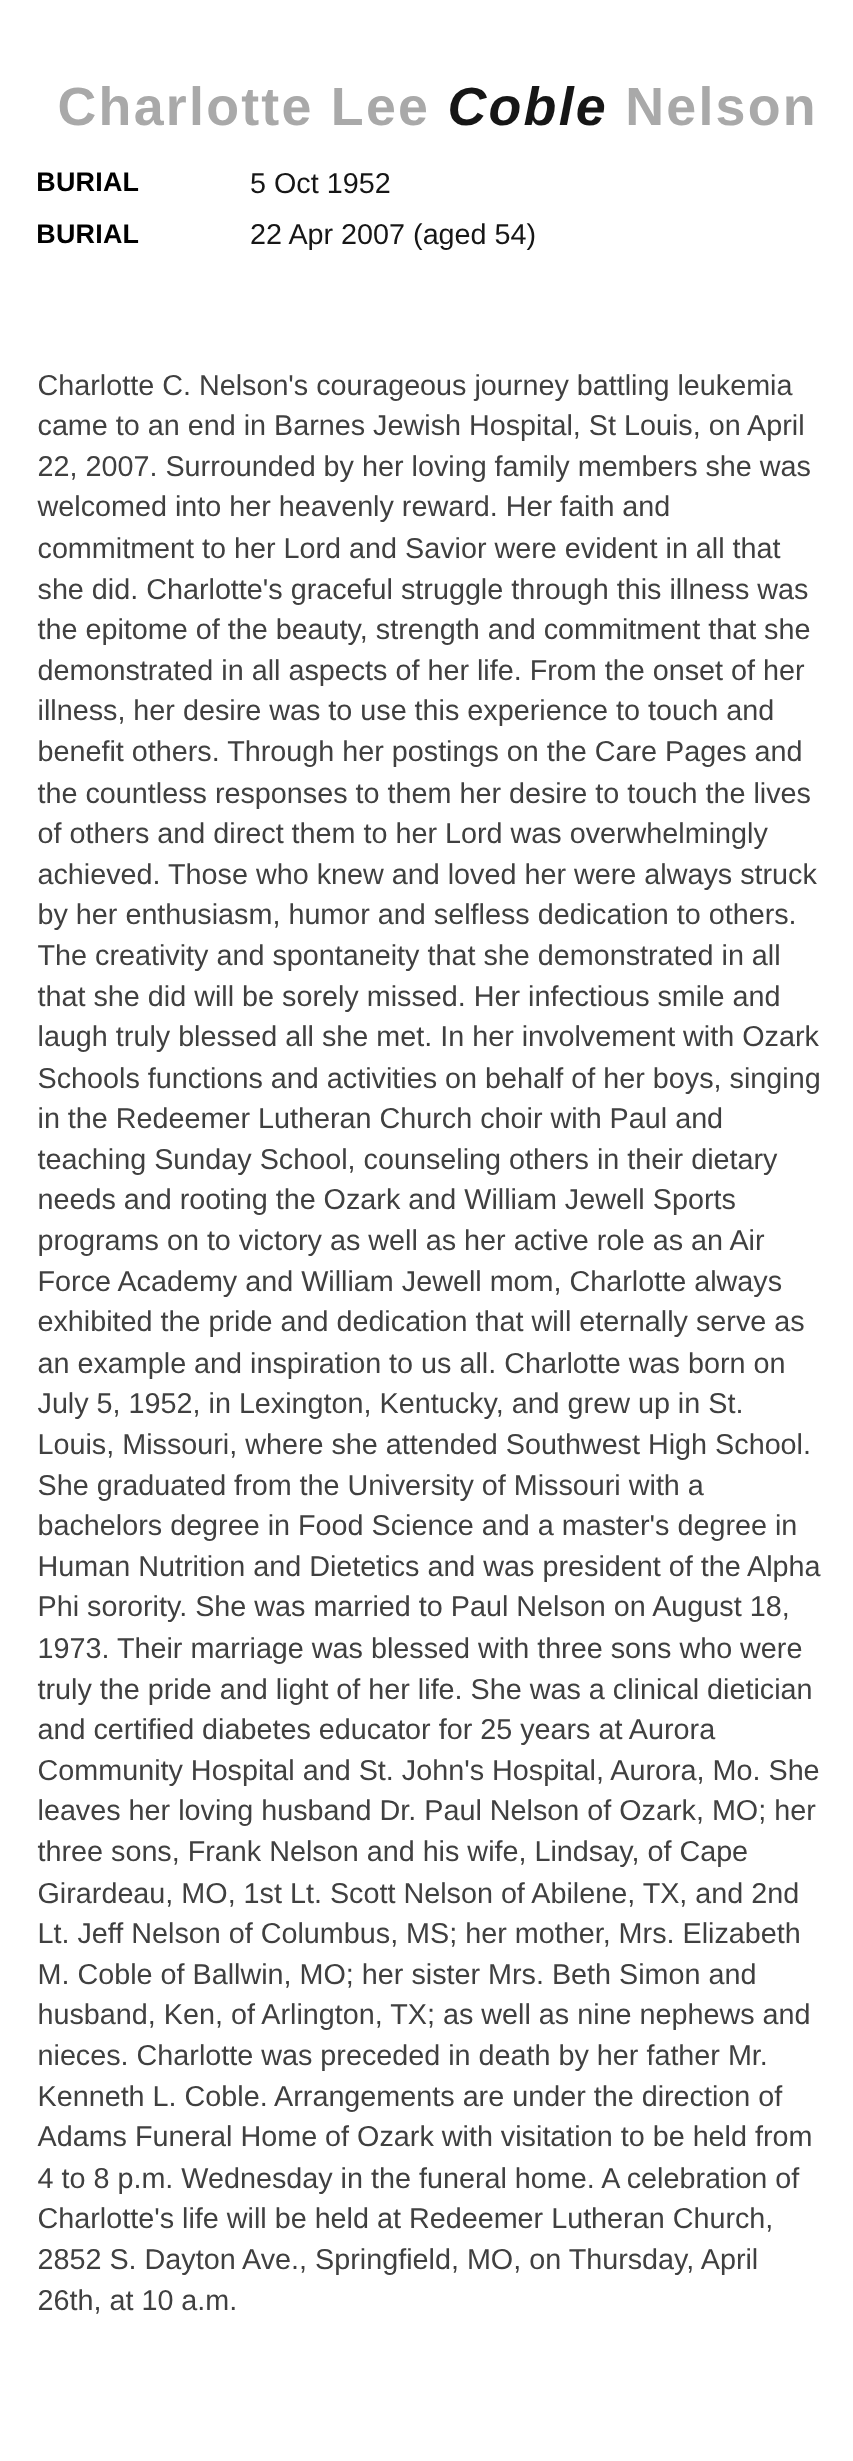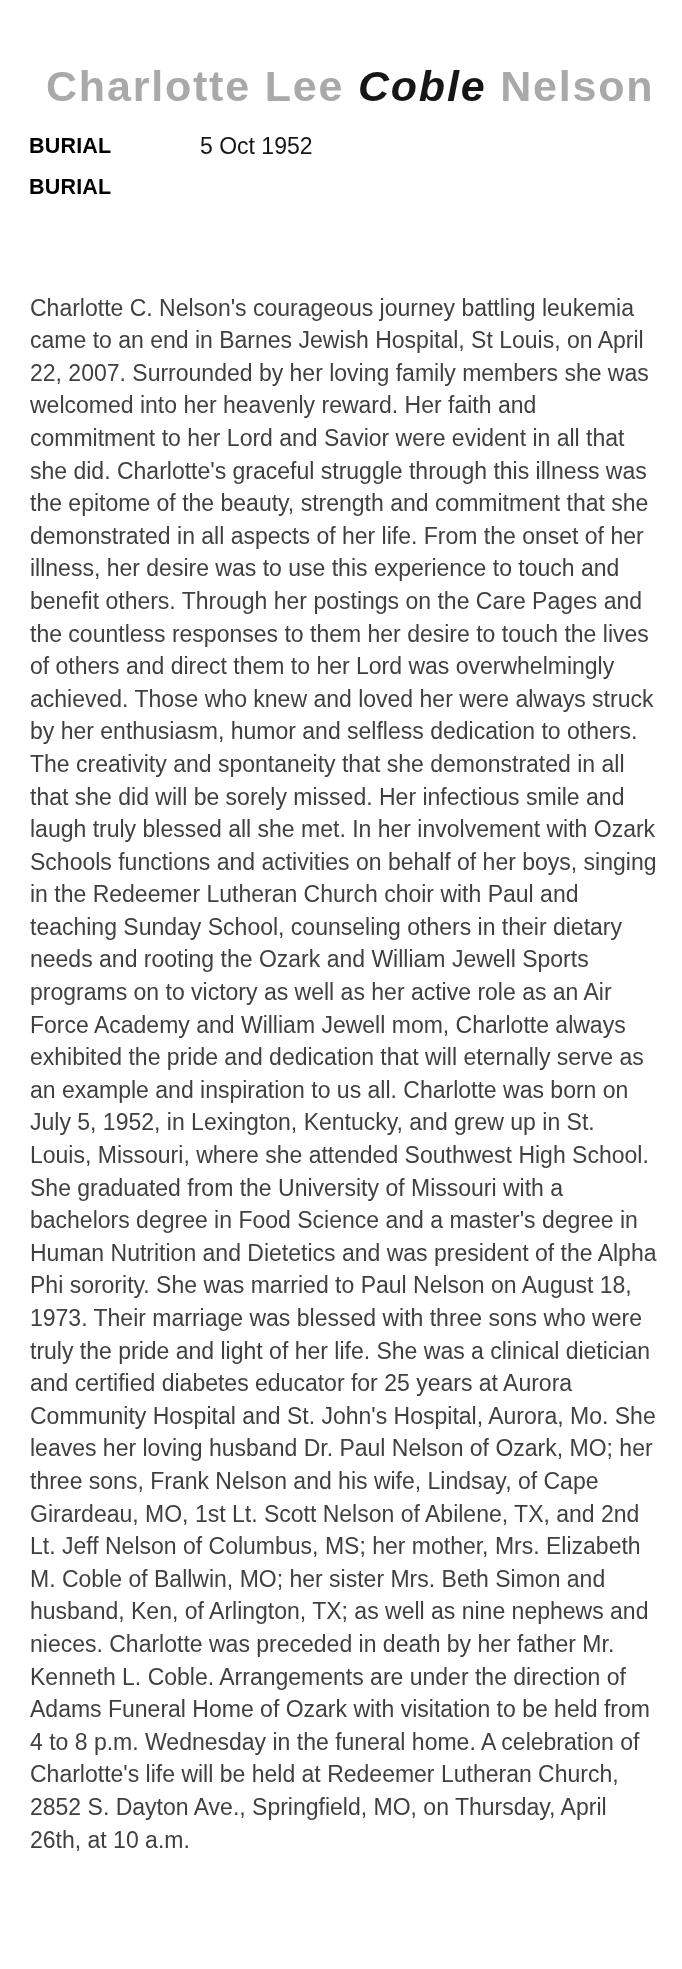--- a/index.html
+++ b/index.html
@@ -76,20 +76,21 @@
 
   <div class="facts">
 
     <div class="fact-row">
       <div class="fact-label">BURIAL</div>
       <div class="fact-value">5 Oct 1952</div>
     </div>
 
     <div class="fact-row">
       <div class="fact-label">BURIAL</div>
+      <div class="fact-value">22 Apr 2007 (aged 54)</div>
     </div>
 
 
   </div>
 
   <div class="obituary">Charlotte C. Nelson's courageous journey battling leukemia
 came to an end in Barnes Jewish Hospital, St Louis, on April
 22, 2007. Surrounded by her loving family members she was
 welcomed into her heavenly reward. Her faith and
 commitment to her Lord and Savior were evident in all that

